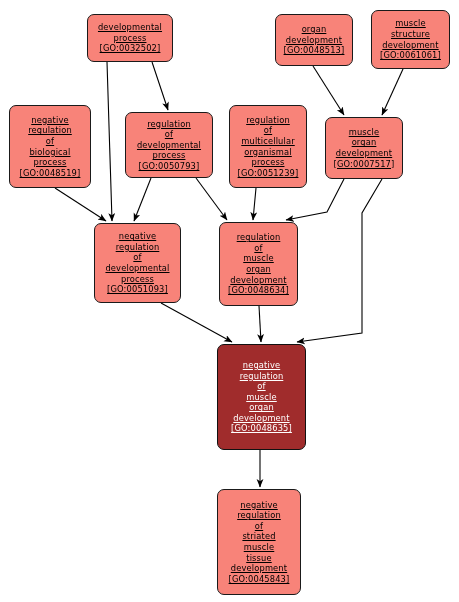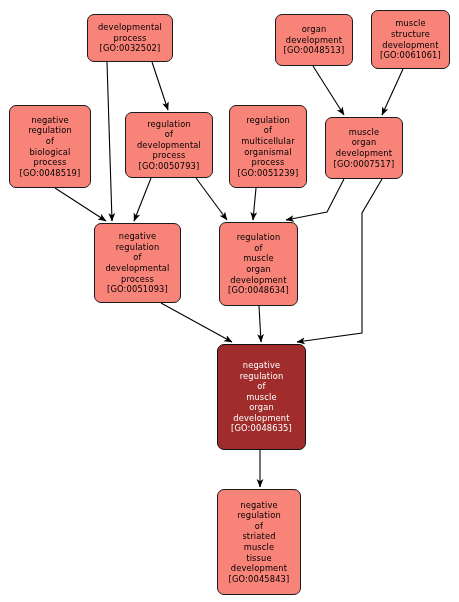--- a/index.html
+++ b/index.html
@@ -32,20 +32,21 @@
     display: flex;
     flex-direction: column;
     align-items: center;
     justify-content: center;
     text-align: center;
     font-size: 8.3px;
     line-height: 10.6px;
     letter-spacing: 0.15px;
     overflow: hidden;
     z-index: 5;
+    text-decoration: underline;
   }
   .go-node.normal {
     background: #f88379;
     color: #000000;
   }
   .go-node.highlight {
     background: #a02c2c;
     color: #ffffff;
     border: 1px solid #111111;
   }

